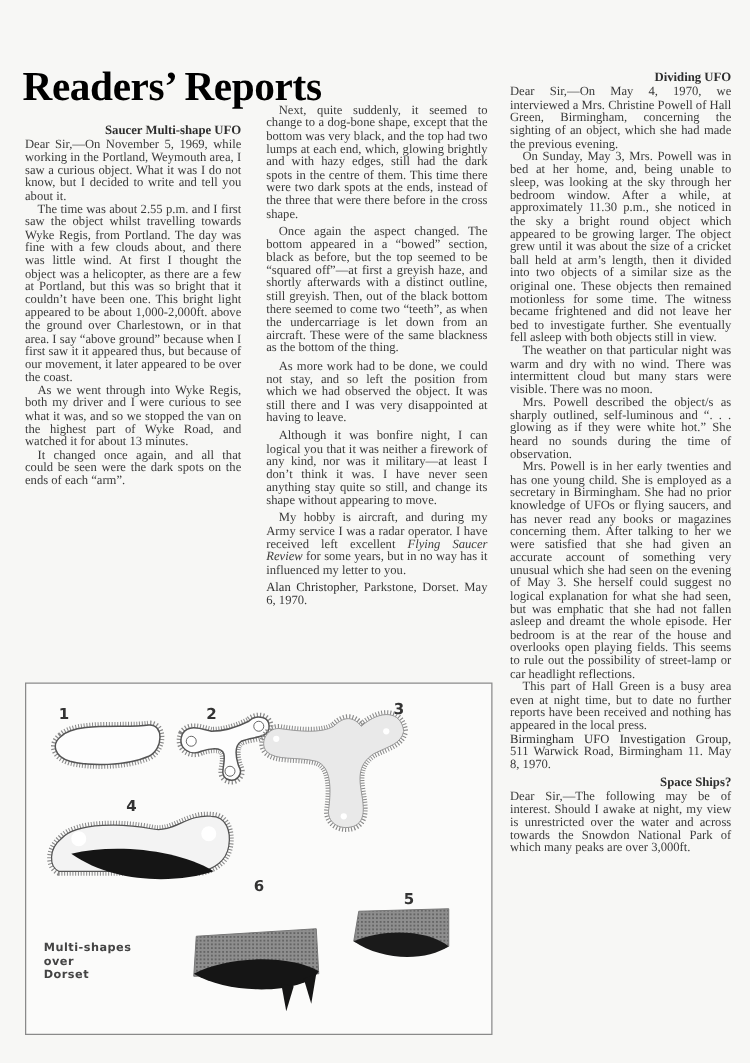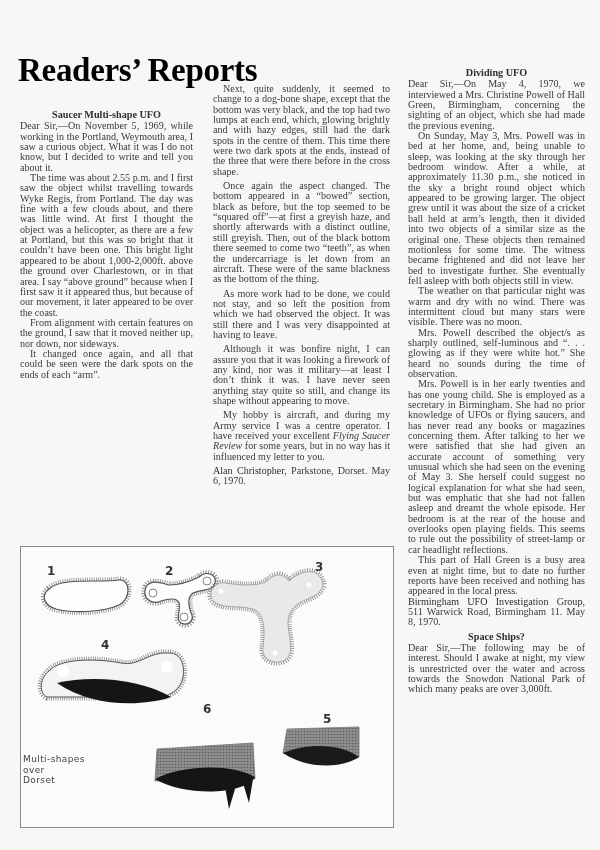--- a/index.html
+++ b/index.html
@@ -9,58 +9,58 @@
   }
   .page-title {
     position: absolute; left: 18px; top: 54px; margin: 0;
     font-family: "Liberation Serif", serif; font-weight: bold; font-size: 33px;
     letter-spacing: -0.3px; color: #000000; line-height: 1;
   }
   .col { position: absolute; font-size: 10.1px; line-height: 10.35px; text-align: justify; }
   .col p { margin: 0; text-indent: 10px; }
   .col p.first { text-indent: 0; }
   .col p.gap { margin-top: 4px; }
-  .heading { text-align: center; font-weight: bold; font-size: 10.2px; margin: 12px 0 1px 0; color: #2e2e2e; }
+  .heading { text-align: right; font-weight: bold; font-size: 10.2px; margin: 2px 0 1px 0; color: #2e2e2e; }
   .col1 { left: 20px; top: 98px; width: 173px; }
   .col2 { left: 213px; top: 84px; width: 177px; }
   .col3 { left: 408px; top: 56px; width: 177px; }
   .sig { font-weight: normal; color: #2e2e2e; }
   .space-head { margin-top: 4px; }
 
   .figure {
     position: absolute; left: 20px; top: 546px; width: 372px; height: 280px;
     border: 1px solid #8a8a8a; background: #fbfbfa;
   }
   .figure svg { position: absolute; left: 0; top: 0; }
   .fig-caption {
-    position: absolute; left: 2px; top: 207px; font-family: "DejaVu Sans", sans-serif;
-    font-weight: normal; font-size: 9px; line-height: 10.5px; color: #444; letter-spacing: 0.4px;
+    position: absolute; left: 14px; top: 207px; font-family: "DejaVu Sans", sans-serif;
+    font-weight: bold; font-size: 9px; line-height: 10.5px; color: #444; letter-spacing: 0.4px;
   }
   .fig-caption span { display: block; }
   .num { font-family: "DejaVu Sans", sans-serif; font-weight: bold; font-size: 12px; fill: #333; }
 </style>
 </head>
 <body>
 
 <h1 class="page-title">Readers’ Reports</h1>
 
 <div class="col col1">
   <div class="heading">Saucer Multi-shape UFO</div>
   <p class="first">Dear Sir,—On November 5, 1969, while working in the Portland, Weymouth area, I saw a curious object. What it was I do not know, but I decided to write and tell you about it.</p>
   <p>The time was about 2.55 p.m. and I first saw the object whilst travelling towards Wyke Regis, from Portland. The day was fine with a few clouds about, and there was little wind. At first I thought the object was a helicopter, as there are a few at Portland, but this was so bright that it couldn’t have been one. This bright light appeared to be about 1,000-2,000ft. above the ground over Charlestown, or in that area. I say “above ground” because when I first saw it it appeared thus, but because of our movement, it later appeared to be over the coast.</p>
-  <p>From alignment with certain features on the ground, I saw that it moved neither up, nor down, nor sideways.</p>
+  <p>As we went through into Wyke Regis, both my driver and I were curious to see what it was, and so we stopped the van on the highest part of Wyke Road, and watched it for about 13 minutes.</p>
   <p>It changed once again, and all that could be seen were the dark spots on the ends of each “arm”.</p>
 </div>
 
 <div class="col col2">
   <p>Next, quite suddenly, it seemed to change to a dog-bone shape, except that the bottom was very black, and the top had two lumps at each end, which, glowing brightly and with hazy edges, still had the dark spots in the centre of them. This time there were two dark spots at the ends, instead of the three that were there before in the cross shape.</p>
   <p class="gap">Once again the aspect changed. The bottom appeared in a “bowed” section, black as before, but the top seemed to be “squared off”—at first a greyish haze, and shortly afterwards with a distinct outline, still greyish. Then, out of the black bottom there seemed to come two “teeth”, as when the undercarriage is let down from an aircraft. These were of the same blackness as the bottom of the thing.</p>
   <p class="gap">As more work had to be done, we could not stay, and so left the position from which we had observed the object. It was still there and I was very disappointed at having to leave.</p>
-  <p class="gap">Although it was bonfire night, I can assure you that it was looking a firework of any kind, nor was it military—at least I don’t think it was. I have never seen anything stay quite so still, and change its shape without appearing to move.</p>
-  <p class="gap"><span>My hobby is aircraft, and during my Army service I was a centre operator. I have received your excellent </span><i>Flying Saucer Review</i> <span>for some years, but in no way has it influenced my letter to you.</span></p>
+  <p class="gap">Although it was bonfire night, I can logical you that it was neither a firework of any kind, nor was it military—at least I don’t think it was. I have never seen anything stay quite so still, and change its shape without appearing to move.</p>
+  <p class="gap"><span>My hobby is aircraft, and during my Army service I was a radar operator. I have received left excellent </span><i>Flying Saucer Review</i> <span>for some years, but in no way has it influenced my letter to you.</span></p>
   <p class="first gap"><span class="sig">Alan Christopher</span><span>, Parkstone, Dorset. May 6, 1970.</span></p>
 </div>
 
 <div class="col col3">
   <div class="heading">Dividing UFO</div>
   <p class="first">Dear Sir,—On May 4, 1970, we interviewed a Mrs. Christine Powell of Hall Green, Birmingham, concerning the sighting of an object, which she had made the previous evening.</p>
   <p>On Sunday, May 3, Mrs. Powell was in bed at her home, and, being unable to sleep, was looking at the sky through her bedroom window. After a while, at approximately 11.30 p.m., she noticed in the sky a bright round object which appeared to be growing larger. The object grew until it was about the size of a cricket ball held at arm’s length, then it divided into two objects of a similar size as the original one. These objects then remained motionless for some time. The witness became frightened and did not leave her bed to investigate further. She eventually fell asleep with both objects still in view.</p>
   <p>The weather on that particular night was warm and dry with no wind. There was intermittent cloud but many stars were visible. There was no moon.</p>
   <p>Mrs. Powell described the object/s as sharply outlined, self-luminous and “. . . glowing as if they were white hot.” She heard no sounds during the time of observation.</p>
   <p>Mrs. Powell is in her early twenties and has one young child. She is employed as a secretary in Birmingham. She had no prior knowledge of UFOs or flying saucers, and has never read any books or magazines concerning them. After talking to her we were satisfied that she had given an accurate account of something very unusual which she had seen on the evening of May 3. She herself could suggest no logical explanation for what she had seen, but was emphatic that she had not fallen asleep and dreamt the whole episode. Her bedroom is at the rear of the house and overlooks open playing fields. This seems to rule out the possibility of street-lamp or car headlight reflections.</p>

